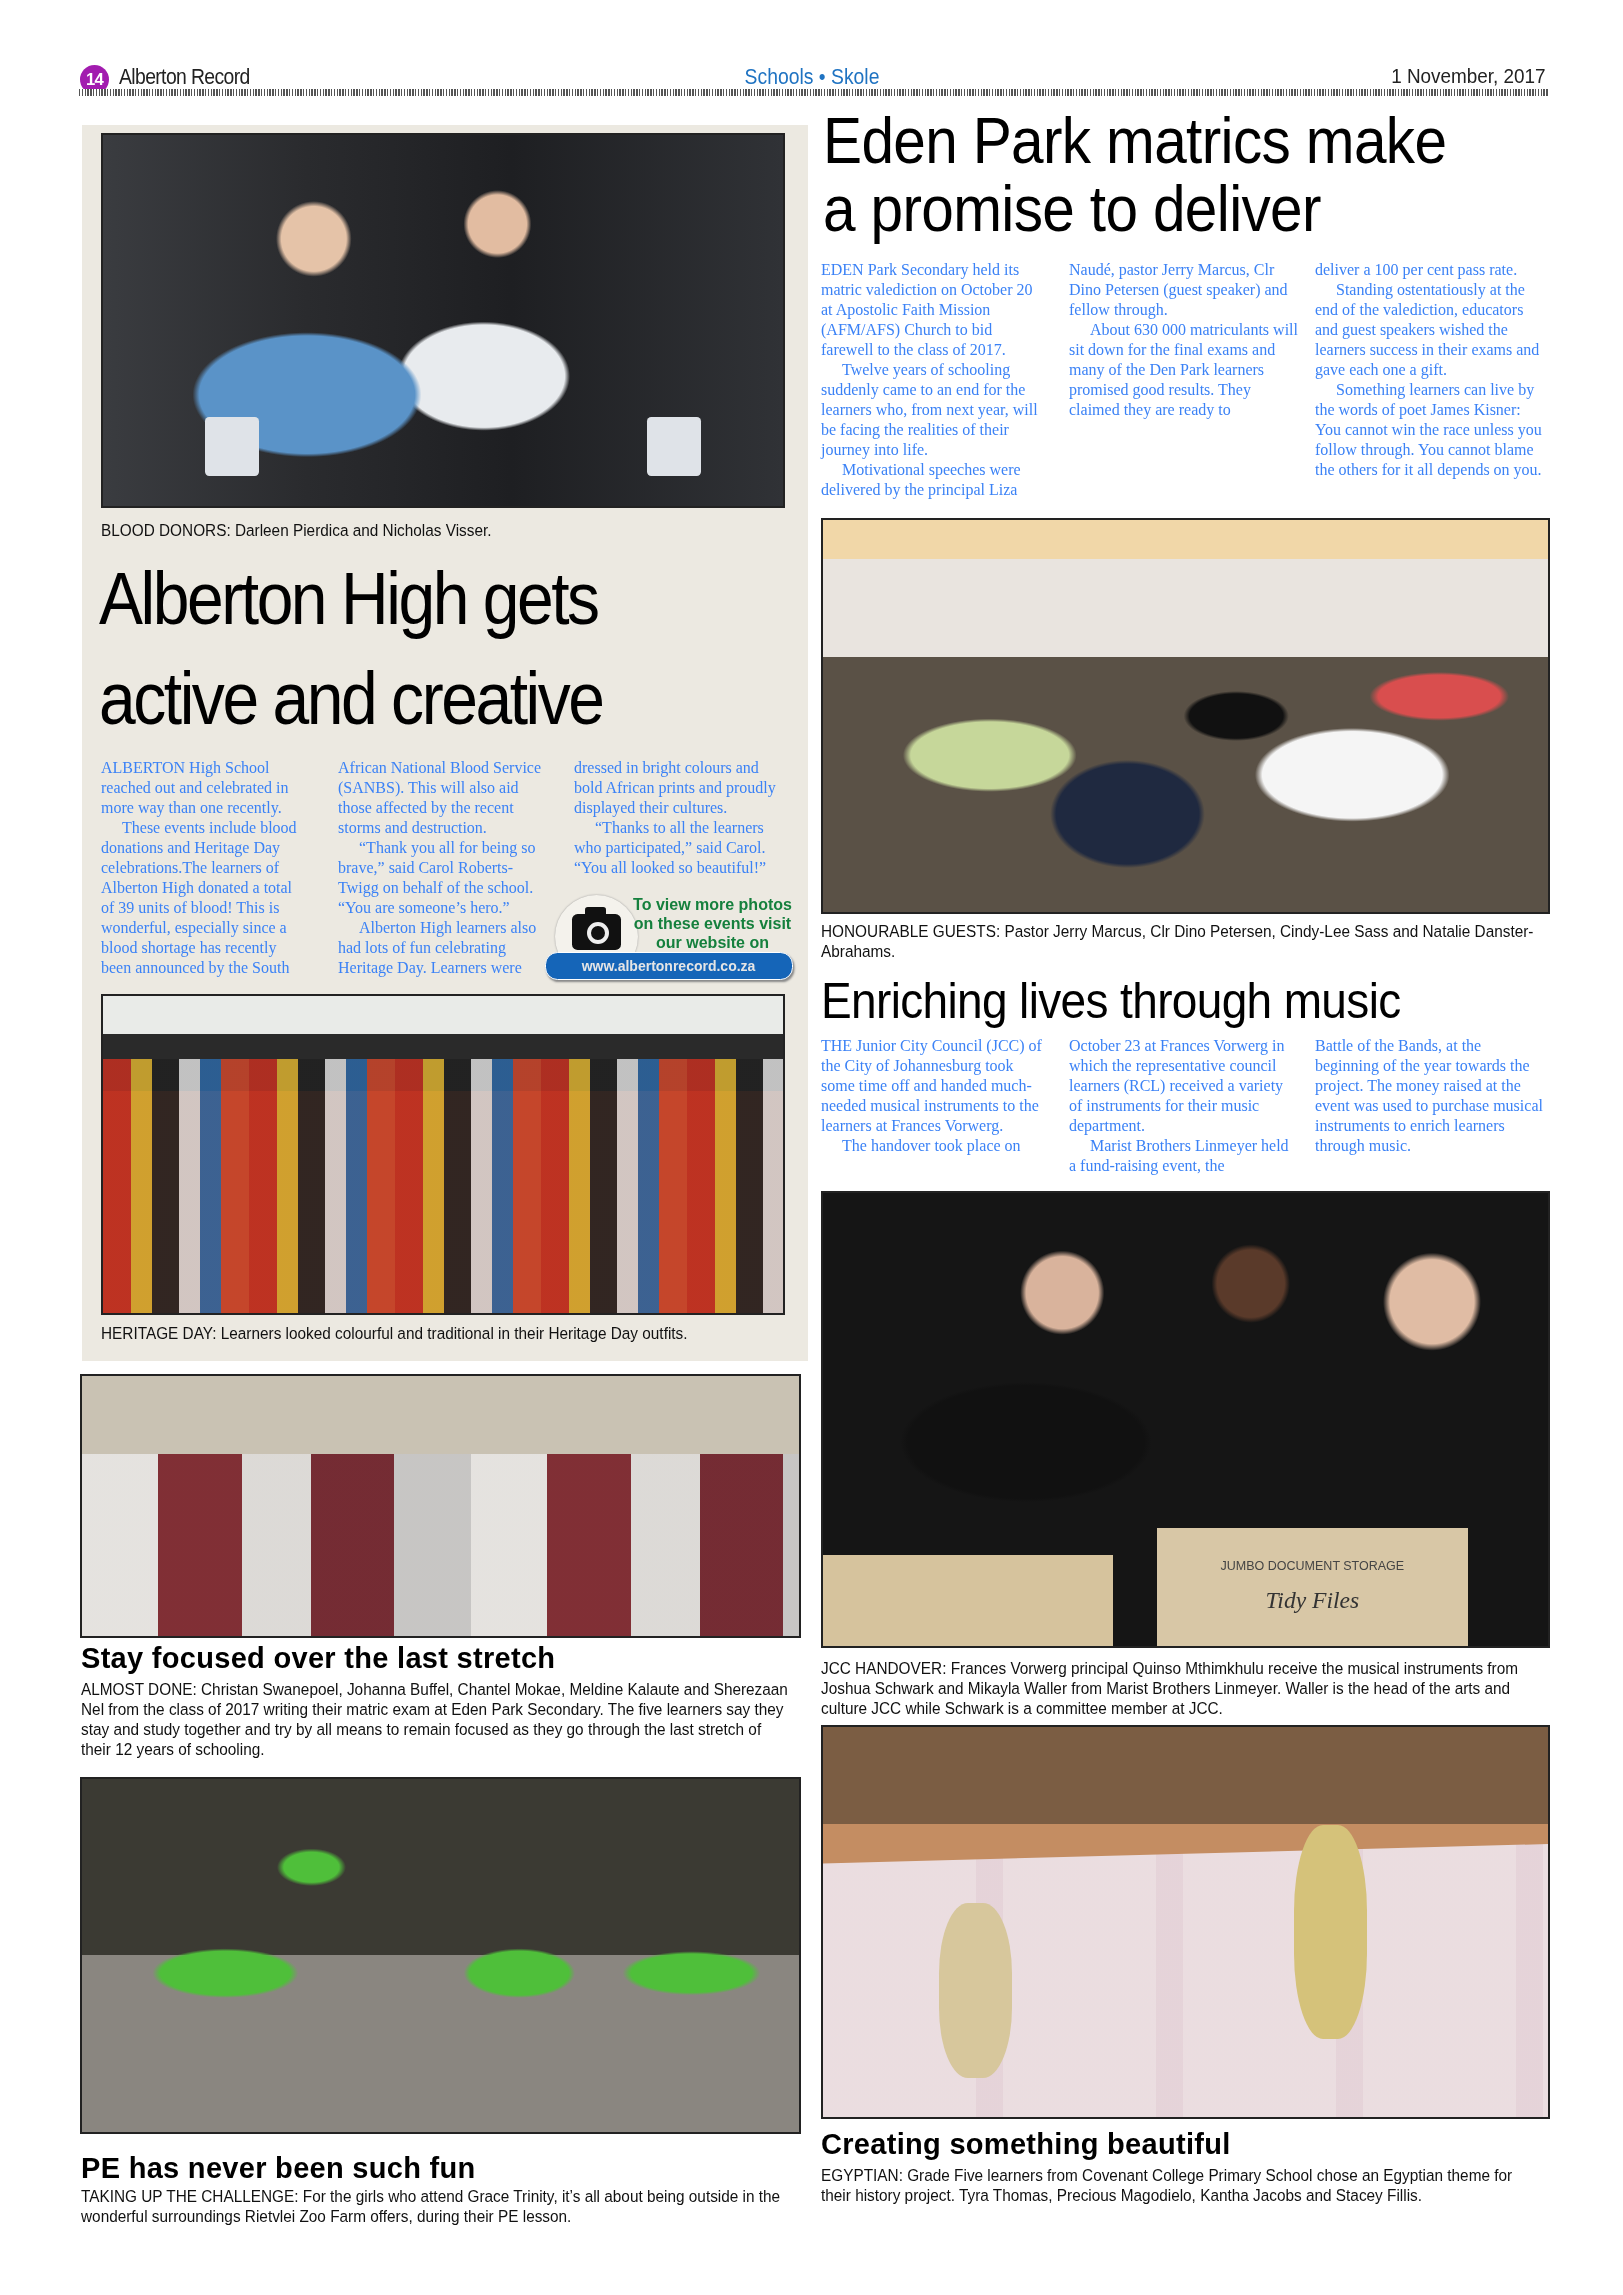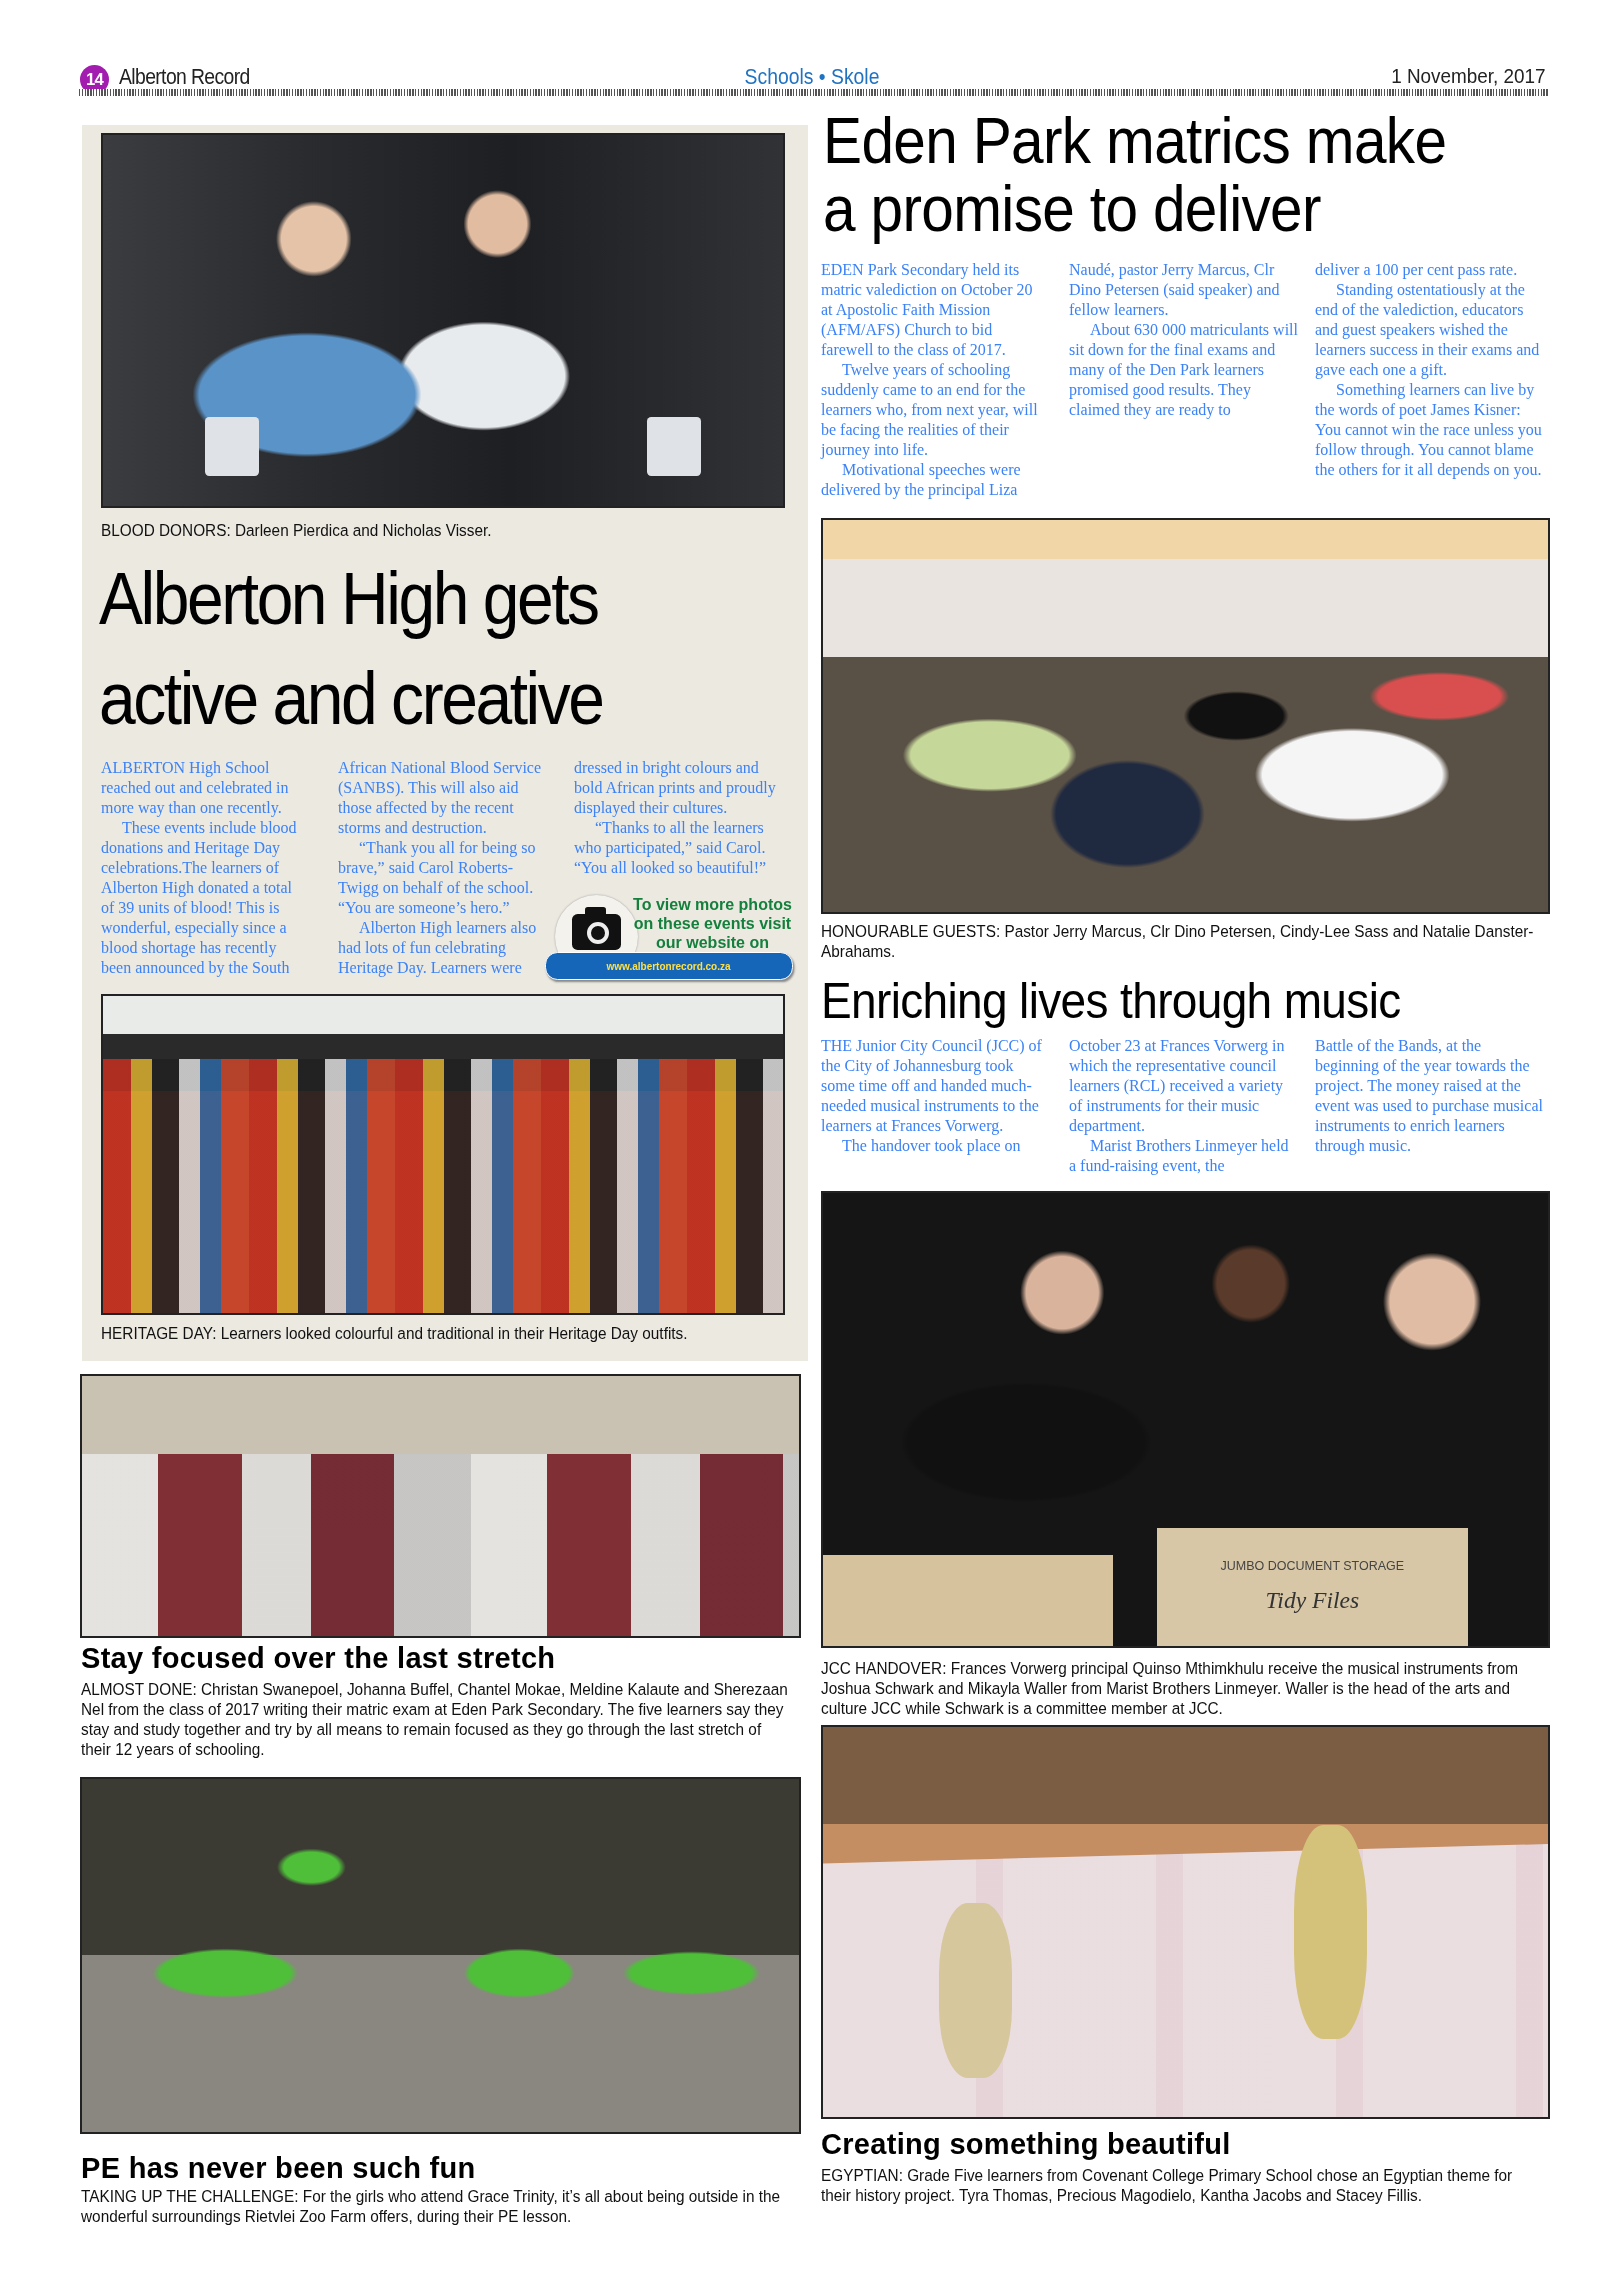--- a/index.html
+++ b/index.html
@@ -21,21 +21,21 @@
   .col p { margin:0; text-indent:0; }
   .col p.ind { text-indent:21px; }
   .bold-head { position:absolute; font-weight:bold; font-size:28px; color:#000; letter-spacing:0.3px; transform-origin:left top; }
   
   .promo { position:absolute; left:541px; top:888px; width:253px; height:90px; }
   .promo-circle { position:absolute; left:14px; top:7px; width:83px; height:83px; border-radius:50%; background:#f4f2ec; box-shadow:0 0 2.1px #999; }
   .promo-cam { position:absolute; left:31px; top:26px; width:49px; height:36px; background:#111; border-radius:5.6px; }
   .promo-cam::before { content:""; position:absolute; left:12.5px; top:-7px; width:21px; height:9.7px; background:#111; border-radius:2.8px 2.8px 0 0; }
   .promo-cam::after { content:""; position:absolute; left:14.6px; top:8.3px; width:14px; height:14px; border-radius:50%; border:4.2px solid #eee; background:#111; }
   .promo-text { position:absolute; left:90px; top:7px; width:163px; text-align:center; font-weight:bold; font-size:16px; line-height:19px; color:#15803d; }
-  .promo-url { position:absolute; left:3.5px; top:64px; width:246px; height:26px; border-radius:12.5px; background:#1565b8; color:#fde047; font-weight:bold; font-size:10px; display:flex; align-items:center; justify-content:center; box-shadow:1.4px 2.1px 2.1px #888; border:1.4px solid #fff; }
+  .promo-url { position:absolute; left:3.5px; top:64px; width:246px; height:26px; border-radius:12.5px; background:#1565b8; color:#e5e5e5; font-weight:bold; font-size:14px; display:flex; align-items:center; justify-content:center; box-shadow:1.4px 2.1px 2.1px #888; border:1.4px solid #fff; }
   .divider { position:absolute; height:2.1px; background:#aaa; }
 </style>
 </head>
 <body>
 
 <div class="pg-num">
     <span>14</span>
   </div>
 <div class="hdr-pub">Alberton Record</div>
 <div class="hdr-sec">Schools • Skole</div>
@@ -97,21 +97,21 @@
 <div class="headline-lg" style="left:823px;top:103px;font-size:65px;letter-spacing:-0.7px;transform:scaleX(0.9);transform-origin:left;">Eden Park matrics make</div>
 <div class="headline-lg" style="left:823px;top:171px;font-size:65px;letter-spacing:-0.7px;transform:scaleX(0.9);transform-origin:left;">a promise to deliver</div>
 
 <div class="body-cols" style="left:821px;top:260px;width:729px;height:250px;">
   <div class="col" style="left:0;width:222px;">
     <p>EDEN Park Secondary held its matric valediction on October 20 at Apostolic Faith Mission (AFM/AFS) Church to bid farewell to the class of 2017.</p>
     <p class="ind">Twelve years of schooling suddenly came to an end for the learners who, from next year, will be facing the realities of their journey into life.</p>
     <p class="ind">Motivational speeches were delivered by the principal Liza</p>
   </div>
   <div class="col" style="left:248px;width:229px;">
-    <p>Naudé, pastor Jerry Marcus, Clr Dino Petersen (said speaker) and fellow learners.</p>
+    <p>Naudé, pastor Jerry Marcus, Clr Dino Petersen (guest speaker) and fellow through.</p>
     <p class="ind">About 630 000 matriculants will sit down for the final exams and many of the Den Park learners promised good results. They claimed they are ready to</p>
   </div>
   <div class="col" style="left:494px;width:229px;">
     <p>deliver a 100 per cent pass rate.</p>
     <p class="ind">Standing ostentatiously at the end of the valediction, educators and guest speakers wished the learners success in their exams and gave each one a gift.</p>
     <p class="ind">Something learners can live by the words of poet James Kisner: You cannot win the race unless you follow through. You cannot blame the others for it all depends on you.</p>
   </div>
 </div>
 
 <div class="photo" style="left:821px;top:518px;width:729px;height:396px;background:linear-gradient(180deg,#f1d7a8 0 10%,#e9e4df 10% 35%,#5a5146 35% 100%);">

